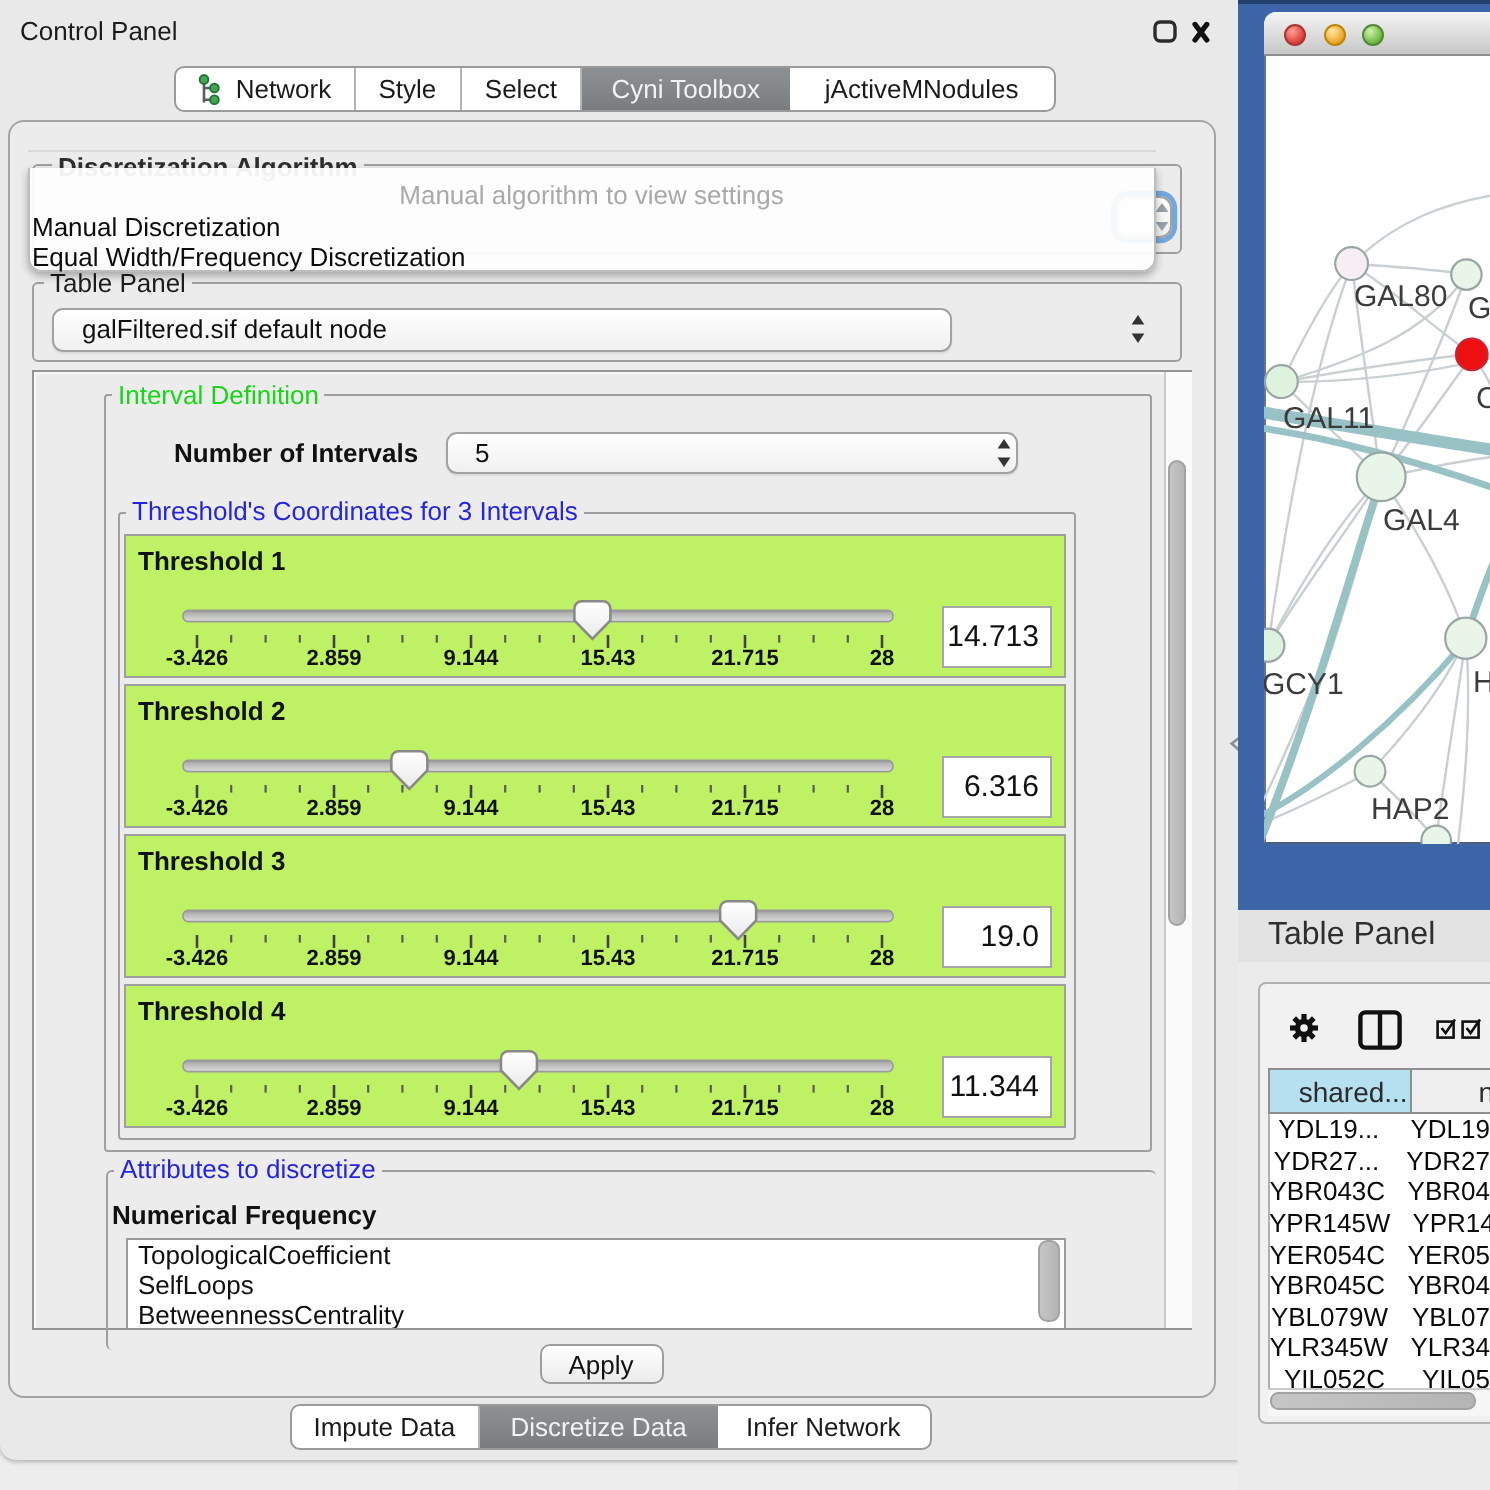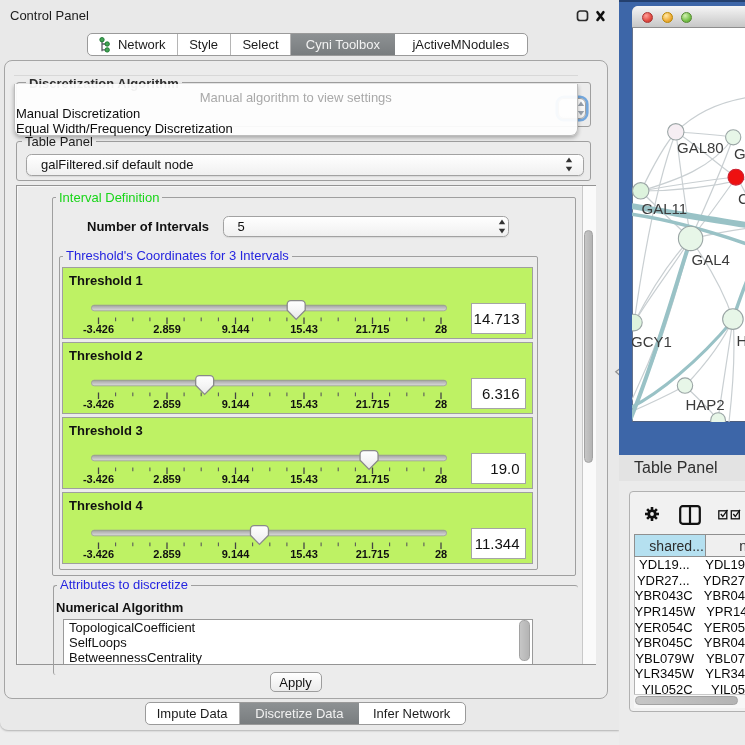--- a/index.html
+++ b/index.html
@@ -27,21 +27,21 @@
 .tlabel{position:absolute;left:6px;top:5px;font-size:13px;font-weight:bold;color:#111}
 .sliderow{position:absolute;left:0px}
 .vbox{position:absolute;left:408px;top:34.5px;width:54.5px;height:31.5px;background:#fff;border:1.5px solid #a5a5a5;font-size:15px;color:#111;text-align:right;line-height:29px;padding-right:5px}
 
 .sbv{position:absolute;background:#fafafa;border-left:1px solid #c9c9c9}
 .sbthumb{position:absolute;border-radius:4.8px;background:linear-gradient(90deg,#c6c6c6,#b4b4b4);border:1px solid #a2a2a2}
 
 #numlist{position:absolute;left:63px;top:618.5px;width:469.5px;height:45px;background:#fff;border:1px solid #9a9a9a;border-bottom:none;font-size:13px;color:#111;overflow:hidden}
 #numlist div{padding-left:5px;height:15.2px;line-height:15.2px}
 
-#apply{position:absolute;left:269.5px;top:671.5px;width:52px;height:20.5px;background:linear-gradient(#ffffff,#ebebeb);border:1px solid #9d9d9d;border-radius:5px;font-size:13px;color:#111;text-align:center;line-height:19px}
+#apply{position:absolute;left:269.5px;top:671.5px;width:62px;height:20.5px;background:linear-gradient(#ffffff,#ebebeb);border:1px solid #9d9d9d;border-radius:5px;font-size:13px;color:#111;text-align:center;line-height:19px}
 #bottabs{left:144.5px;top:702px;width:321px;height:22.5px}
 
 #popup{position:absolute;left:13.5px;top:84px;width:564.5px;height:51.5px;background:rgba(254,254,254,0.94);border:1px solid #bdbdbd;border-top:none;border-radius:0 0 7px 7px;box-shadow:0 2px 4px rgba(0,0,0,0.3);z-index:50}
 
 #bluepanel{position:absolute;left:619px;top:0;width:126px;height:455px;background:#3d66a8;border-top:2px solid #24406e}
 #netwin{position:absolute;left:631.5px;top:6px;width:114px;height:416px;background:#fff;border-left:1px solid #66738c;border-bottom:1.5px solid #4d5e7e;border-radius:6px 0 0 0}
 #titlebar{position:absolute;left:631.5px;top:6px;width:114px;height:21.5px;background:linear-gradient(#f5f5f5,#c7c7c7);border-bottom:1px solid #8e8e8e;border-radius:6px 0 0 0}
 .light{position:absolute;top:11.5px;width:11px;height:11px;border-radius:50%}
 #tphead{position:absolute;left:619px;top:455px;width:126px;height:25.5px;background:#e3e3e3;font-size:16px;color:#2f2f2f;line-height:25.5px;padding-left:15px}
 #tpbg{position:absolute;left:619px;top:480.5px;width:126px;height:264.5px;background:#ebebeb}
@@ -83,21 +83,21 @@
 <div class="gtitle" style="left:26px;top:77px;color:#2e2e2e;font-weight:bold;z-index:5">Discretization Algorithm</div>
 
 <div class="abs" style="left:558px;top:97.5px;width:28px;height:21px;border-radius:6px;background:linear-gradient(#fff,#eee);border:1px solid #a2a2a2;box-shadow:0 0 0 2.6px #74a7dc"></div>
 <svg class="abs" style="left:577px;top:101px;z-index:6" width="8" height="15" viewBox="0 0 8 15">
     <path d="M4 0.5 L7.2 5 H0.8 Z" fill="#98a0aa"></path>
     <path d="M4 14.5 L7.2 10 H0.8 Z" fill="#98a0aa"></path>
   </svg>
 
 <div class="group" style="left:16px;top:141px;width:575px;height:40px"></div>
 <div class="gtitle" style="left:22px;top:135px;color:#1d1d1d;z-index:5">Table Panel</div>
-<div class="combo" style="left:26px;top:153.5px;width:558px;height:22px;padding-left:14px">galFiltered.sif default node</div>
+<div class="combo" style="left:26px;top:153.5px;width:450px;height:22px;padding-left:14px">galFiltered.sif default node</div>
 <svg class="abs" style="left:565px;top:157px" width="8" height="15" viewBox="0 0 8 15">
     <path d="M4 0.5 L7.2 5.2 H0.8 Z" fill="#333"></path>
     <path d="M4 14.5 L7.2 9.8 H0.8 Z" fill="#333"></path>
   </svg>
 
 <div id="scrollpane"></div>
 
 <div class="group" style="left:51.5px;top:197px;width:524px;height:379px;border-radius:2px"></div>
 <div class="gtitle" style="left:56px;top:190.5px;color:#18d518;z-index:5">Interval Definition</div>
 <div class="abs" style="left:87px;top:218.5px;font-size:13px;font-weight:bold;color:#111">Number of Intervals</div>
@@ -282,21 +282,21 @@
       <text x="241.0" y="34.5" font-size="11" font-weight="bold" fill="#111" text-anchor="middle" font-family="Liberation Sans, sans-serif">15.43</text>
       <text x="309.5" y="34.5" font-size="11" font-weight="bold" fill="#111" text-anchor="middle" font-family="Liberation Sans, sans-serif">21.715</text>
       <text x="378.0" y="34.5" font-size="11" font-weight="bold" fill="#111" text-anchor="middle" font-family="Liberation Sans, sans-serif">28</text>
 <path d="M 191.07 2.6 h 10.8 a3.6 3.6 0 0 1 3.6 3.6 v 6.0 l -9.0 9.2 l -9.0 -9.2 v -6.0 a3.6 3.6 0 0 1 3.6 -3.6 z" fill="url(#thumbg)" stroke="#898989" stroke-width="1.3"></path>
 </svg>
 <div class="vbox">11.344</div>
 </div>
 
 <div class="group" style="left:53px;top:584.5px;width:525px;height:90px;border-bottom:none;border-right:none"></div>
 <div class="gtitle" style="left:57px;top:578px;color:#2525e0;z-index:5">Attributes to discretize</div>
-<div class="abs" style="left:56px;top:599.5px;font-size:13px;font-weight:bold;color:#111">Numerical Algorithm</div>
+<div class="abs" style="left:56px;top:599.5px;font-size:13px;font-weight:bold;color:#111">Numerical Frequency</div>
 <div id="numlist">
     <div>TopologicalCoefficient</div>
     <div>SelfLoops</div>
     <div>BetweennessCentrality</div>
   </div>
 <div class="sbthumb" style="left:518.5px;top:620px;width:11px;height:40.5px"></div>
 
 <div class="sbv" style="left:581.5px;top:186px;width:14px;height:478px"></div>
 <div class="sbthumb" style="left:583.5px;top:230px;width:9.5px;height:233px"></div>
 

